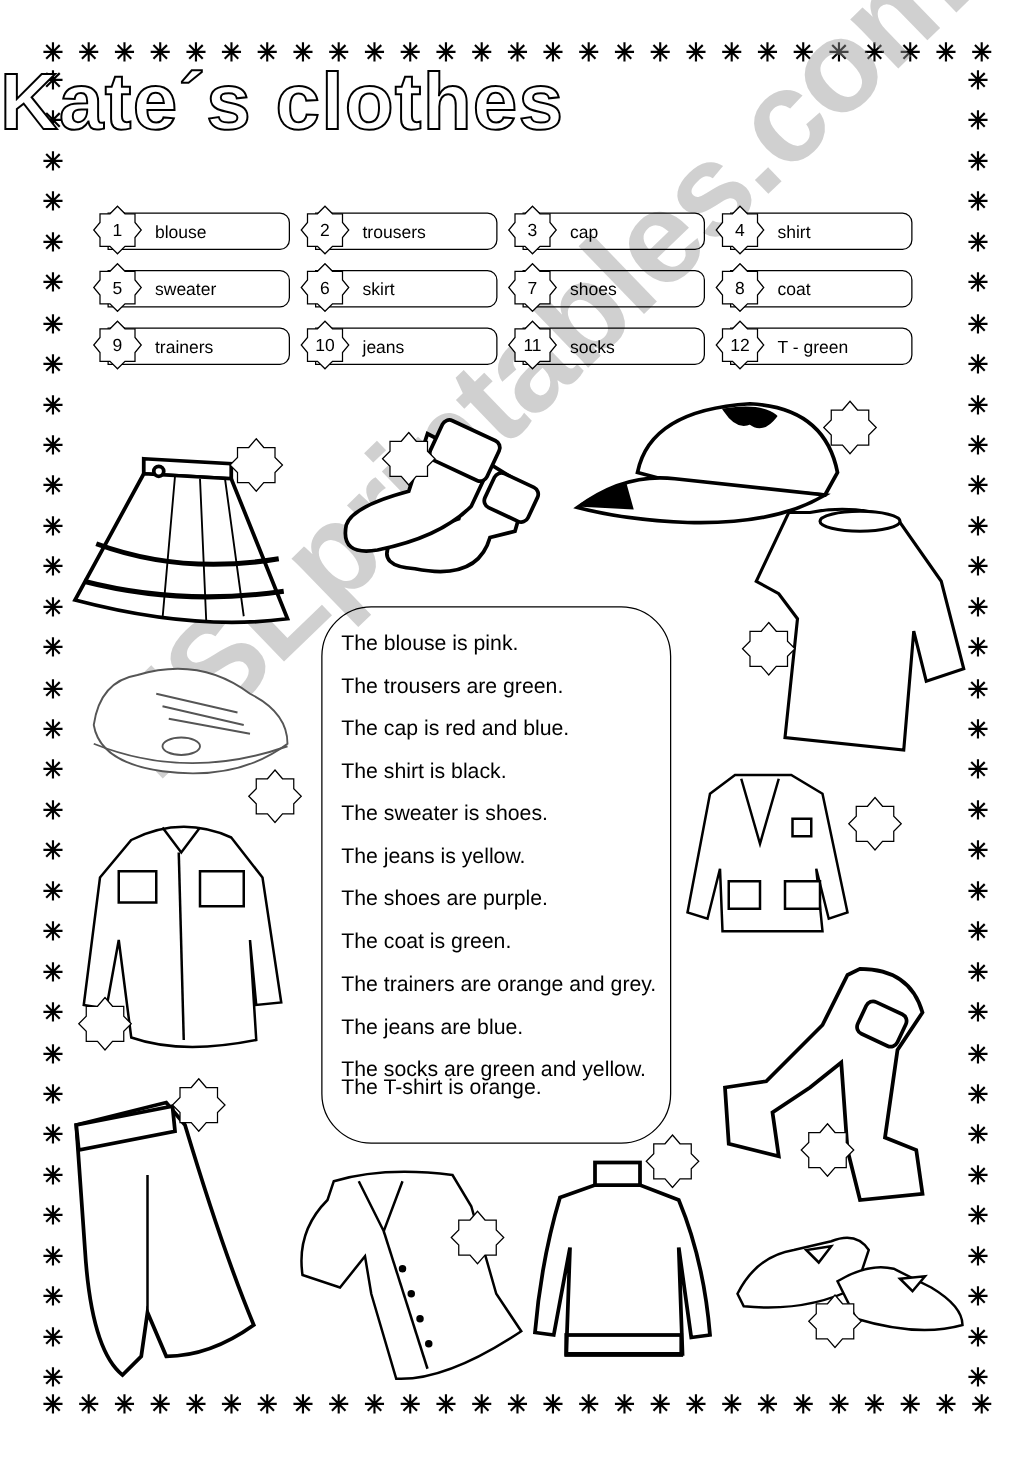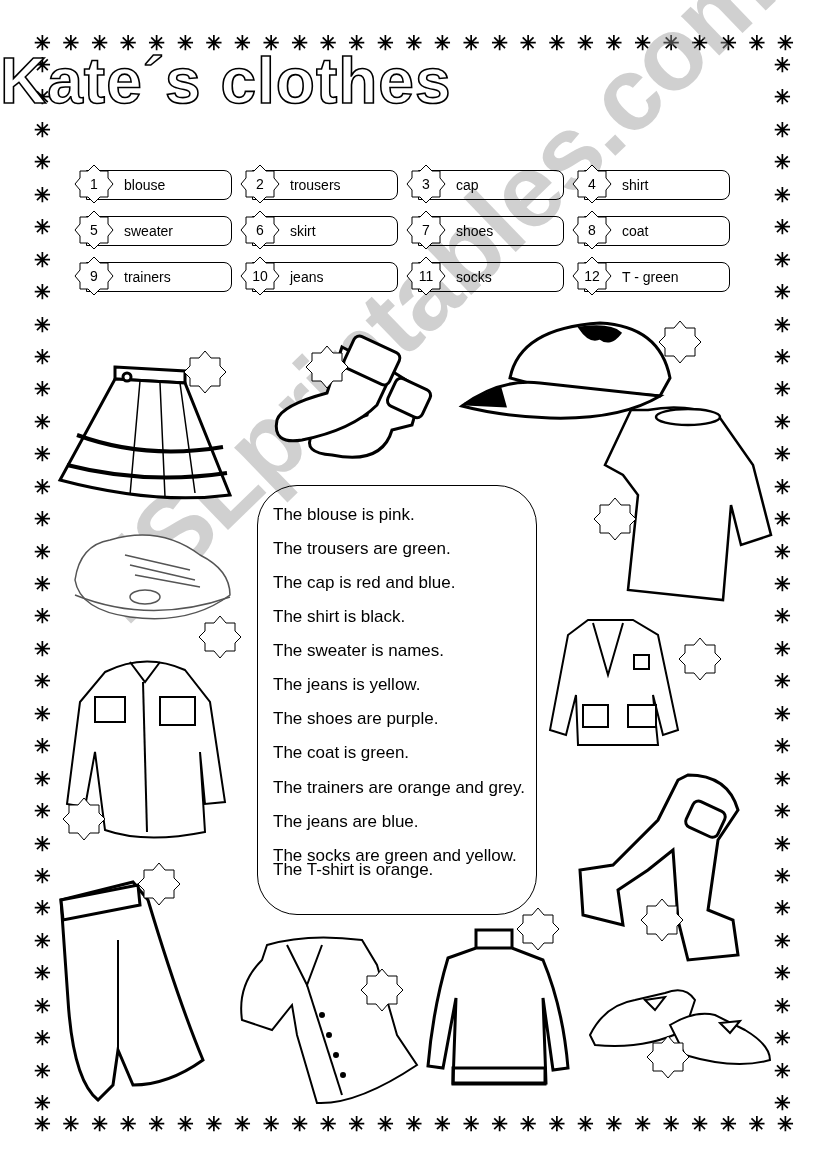--- a/index.html
+++ b/index.html
@@ -273,21 +273,21 @@
       <span class="vocab-num">12</span>
       <span class="vocab-label">T - green</span>
     </div>
   </div>
 
   <div class="sentences-box">
     <div class="sentence" style="top:19px">The blouse is pink.</div>
     <div class="sentence" style="top:53px">The trousers are green.</div>
     <div class="sentence" style="top:87px">The cap is red and blue.</div>
     <div class="sentence" style="top:121px">The shirt is black.</div>
-    <div class="sentence" style="top:155px">The sweater is names.</div>
+    <div class="sentence" style="top:155px">The sweater is shoes.</div>
     <div class="sentence" style="top:189px">The jeans is yellow.</div>
     <div class="sentence" style="top:223px">The shoes are purple.</div>
     <div class="sentence" style="top:257px">The coat is green.</div>
     <div class="sentence" style="top:292px">The trainers are orange and grey.</div>
     <div class="sentence" style="top:326px">The jeans are blue.</div>
     <div class="sentence" style="top:360px">The socks are green and yellow.</div>
     <div class="sentence" style="top:374px">The T-shirt is orange.</div>
   </div>
 
   <div class="picture" style="left:55px;top:355px;width:180px;height:145px">

